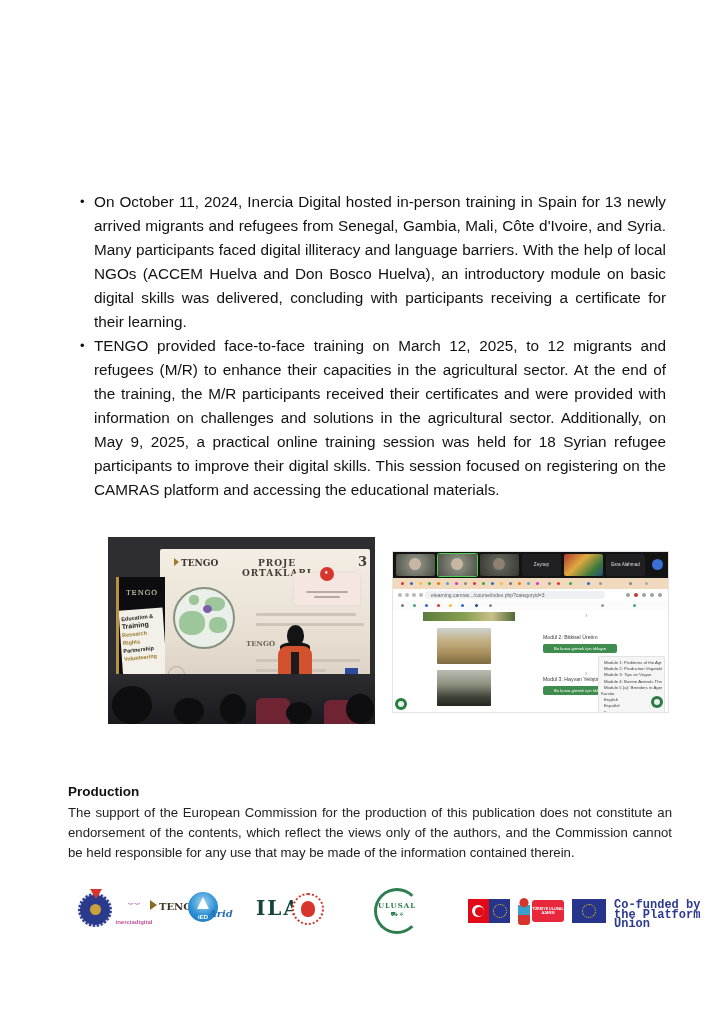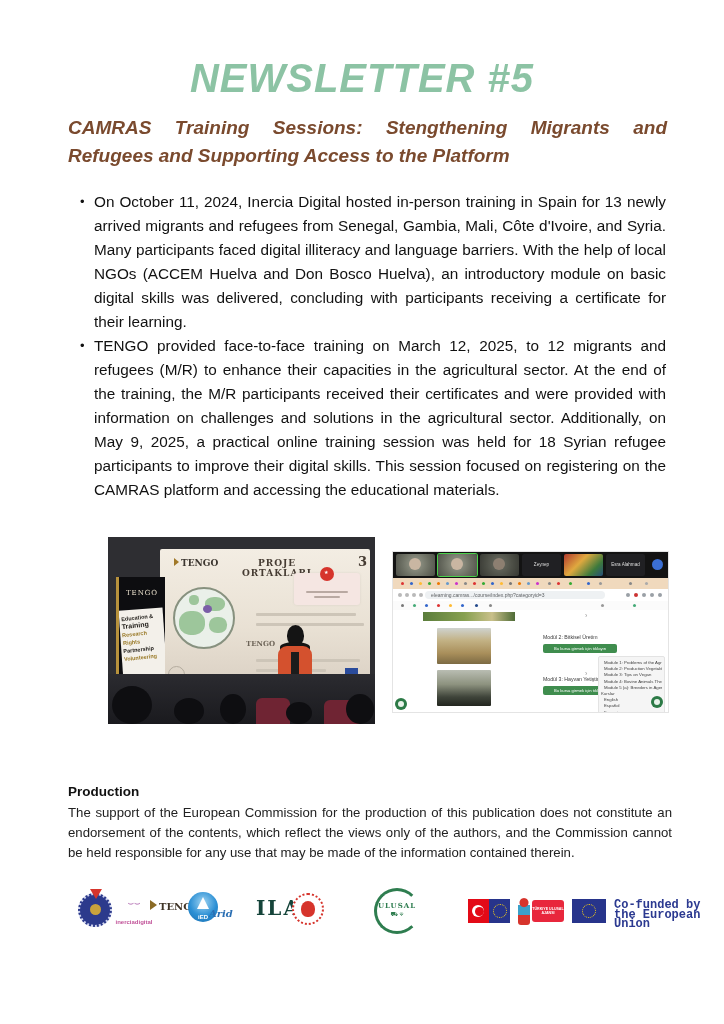--- a/index.html
+++ b/index.html
@@ -173,22 +173,20 @@
   .tua .box{position:absolute;left:14px;top:3px;width:32px;height:22px;border-radius:3px;background:#e8273c;}
   .tua .box span{display:block;margin-top:7px;text-align:center;font-size:3.6px;font-weight:bold;color:#fff;}
   .euflagbig{position:absolute;left:572px;top:19px;width:34px;height:24px;background:#27348b;}
   .cofund{position:absolute;left:614px;top:21px;font-size:12px;font-weight:bold;color:#2b3990;line-height:9.5px;font-family:Liberation Mono, monospace;}
 </style>
 </head>
 <body>
 
 <div class="page">
 
-  <div class="title">NEWSLETTER #5</div>
-  <div class="subtitle">CAMRAS Training Sessions: Stengthening Migrants and Refugees and Supporting Access to the Platform</div>
 
   <ul class="bullets">
     <li>On October 11, 2024, Inercia Digital hosted in-person training in Spain for 13 newly arrived migrants and refugees from Senegal, Gambia, Mali, Côte d'Ivoire, and Syria. Many participants faced digital illiteracy and language barriers. With the help of local NGOs (ACCEM Huelva and Don Bosco Huelva), an introductory module on basic digital skills was delivered, concluding with participants receiving a certificate for their learning.</li>
     <li>TENGO provided face-to-face training on March 12, 2025, to 12 migrants and refugees (M/R) to enhance their capacities in the agricultural sector. At the end of the training, the M/R participants received their certificates and were provided with information on challenges and solutions in the agricultural sector. Additionally, on May 9, 2025, a practical online training session was held for 18 Syrian refugee participants to improve their digital skills. This session focused on registering on the CAMRAS platform and accessing the educational materials.</li>
   </ul>
 
   <div class="photos">
 
     <div class="photoL">
       <div class="screen">
@@ -334,17 +332,17 @@
     </span>
     <span class="tua">
       <span class="fig"></span>
       <span class="box">
           <span>TÜRKİYE ULUSAL AJANSI</span>
         </span>
     </span>
     <span class="euflagbig"></span>
     <span class="cofund">
       <div>Co-funded by</div>
-      <div>the European Union</div>
+      <div>the Platform Union</div>
     </span>
   </div>
 
 </div>
 
 </body></html>

